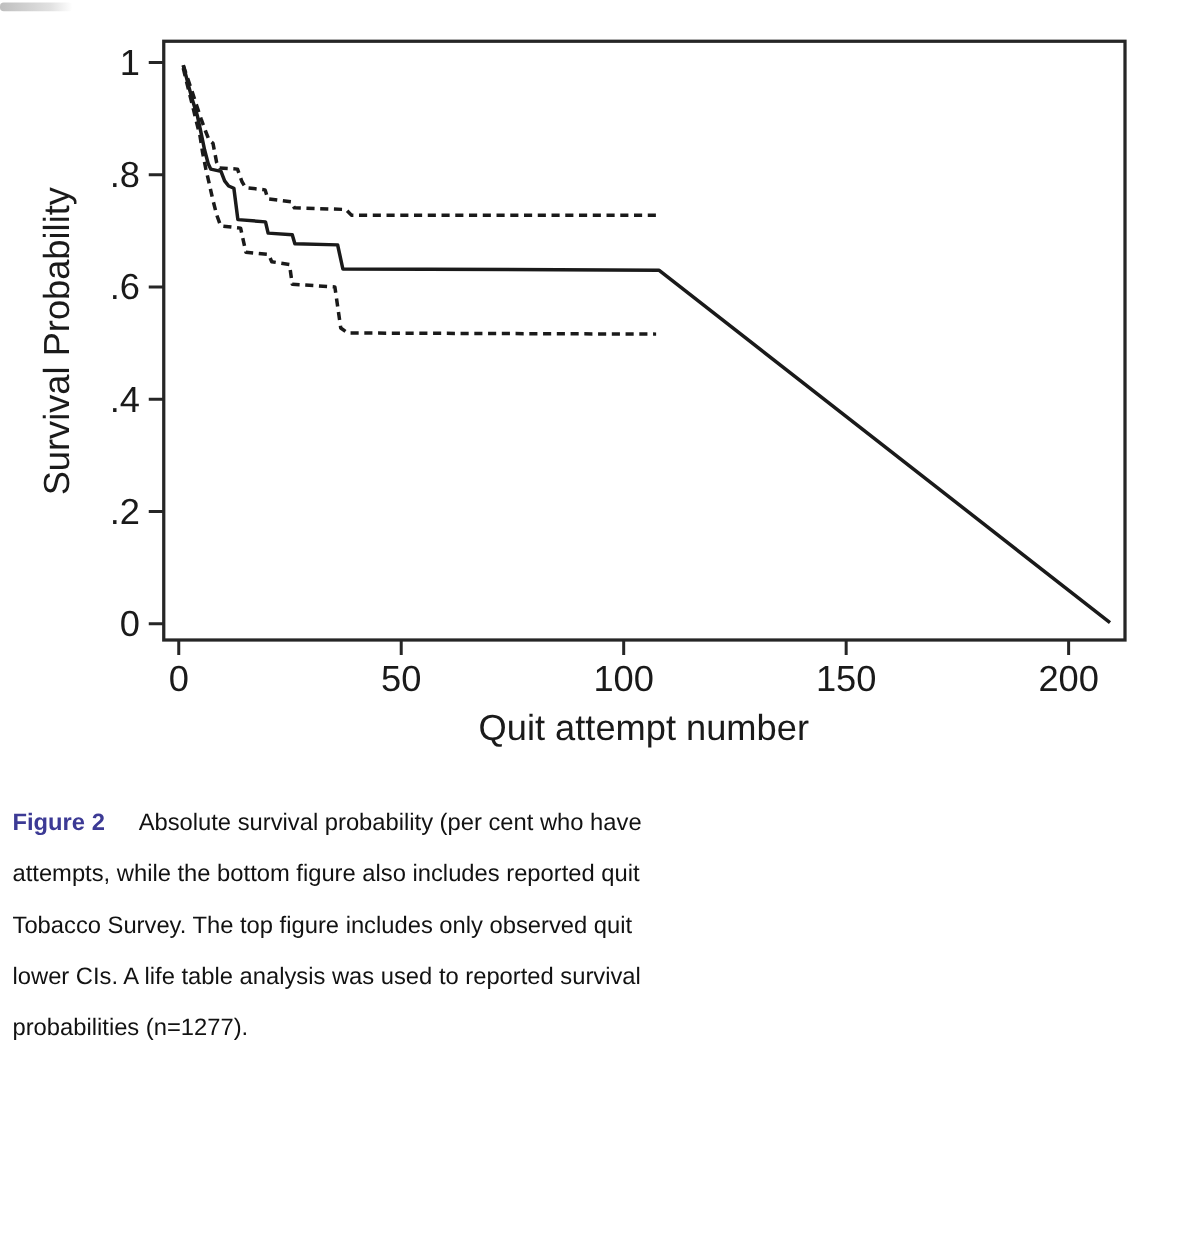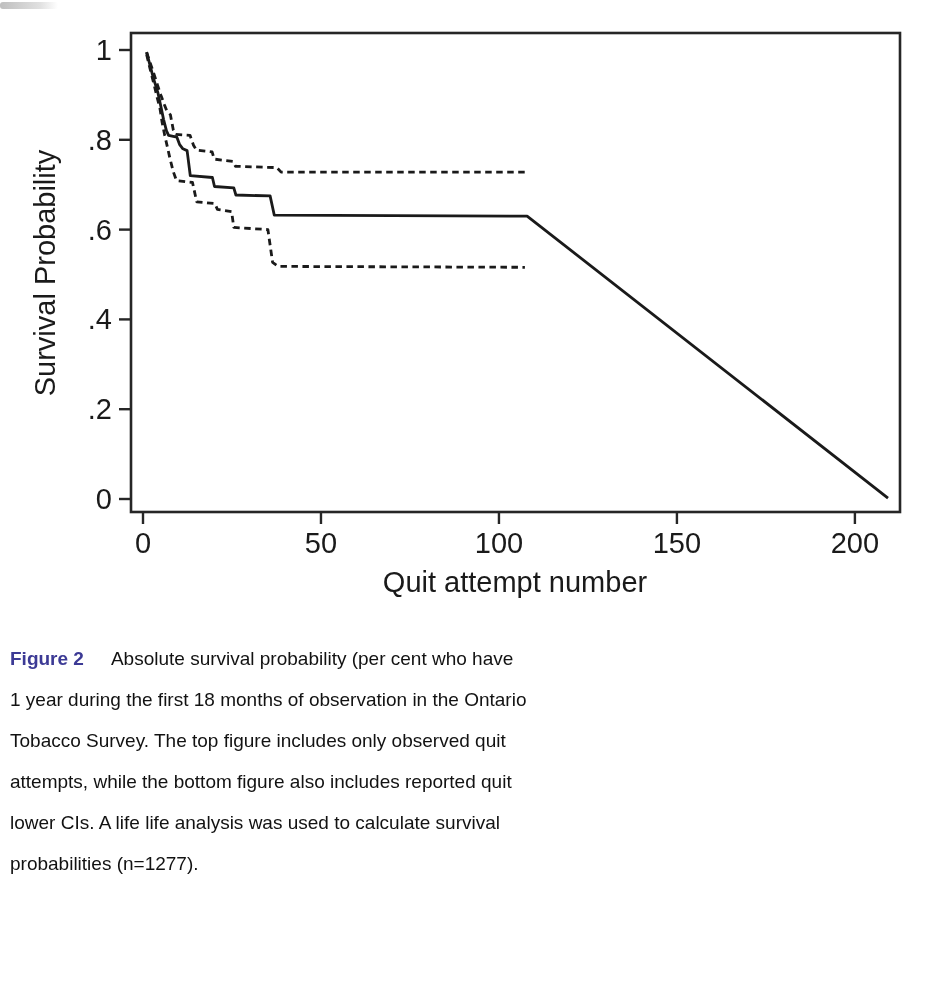--- a/index.html
+++ b/index.html
@@ -57,18 +57,17 @@
       <text x="515" y="592" text-anchor="middle" class="axis-title">Quit attempt number</text>
       <text x="55" y="273" text-anchor="middle" class="axis-title" transform="rotate(-90 55 273)">Survival Probability</text>
       <path d="M146.6 52.2 L150.1 65.7 L153.7 79.2 L157.9 92.7 L160.8 106.1 L163.6 119.6 L166.5 130.8 L168.6 135.3 L176.8 137.1 L179.7 144.7 L182.9 148.8 L187.1 150.6 L190.3 175.7 L212.4 177.5 L214.5 186.5 L233.8 187.8 L235.9 195.0 L270.1 195.9 L274.3 215.2 L527.1 216.1 L888.0 498.1" fill="none" stroke="#1a1a1a" stroke-width="2.8" stroke-linejoin="round" stroke-linecap="butt"></path>
       <path d="M146.6 52.2 L150.1 62.6 L153.7 73.3 L157.2 84.1 L160.8 94.9 L164.4 104.8 L167.2 112.0 L170.4 114.7 L173.3 129.9 L175.7 134.4 L190.0 135.3 L193.5 145.2 L196.4 150.1 L212.1 151.9 L214.2 159.1 L233.1 161.4 L235.5 166.3 L276.8 167.6 L281.1 172.1 L526.0 172.1" fill="none" stroke="#1a1a1a" stroke-width="2.8" stroke-linejoin="round" stroke-linecap="butt" stroke-dasharray="6.5 4.5"></path>
       <path d="M146.6 54.5 L150.1 68.9 L153.7 83.2 L157.2 97.6 L160.1 109.3 L162.2 122.7 L164.7 135.3 L167.2 146.1 L170.1 159.1 L173.3 171.7 L176.5 180.7 L192.5 182.5 L196.7 201.8 L214.9 203.6 L217.4 209.4 L231.6 211.6 L233.8 227.4 L267.9 229.6 L272.6 262.4 L278.3 266.4 L524.9 267.3" fill="none" stroke="#1a1a1a" stroke-width="2.8" stroke-linejoin="round" stroke-linecap="butt" stroke-dasharray="6.5 4.5"></path>
     </svg>
 </div>
 
 <div class="caption">
     <div class="cap-line"><span class="fig-label" style="color: rgb(60, 58, 149);">Figure 2</span><span>Absolute survival probability (per cent who have</span></div>
-    <div class="cap-line">1 year during the first 18 months of observation in the Ontario</div>
+    <div class="cap-line">attempts, while the bottom figure also includes reported quit</div>
     <div class="cap-line">Tobacco Survey. The top figure includes only observed quit</div>
-    <div class="cap-line">attempts, while the bottom figure also includes reported quit</div>
-    <div class="cap-line">lower CIs. A life life analysis was used to calculate survival</div>
+    <div class="cap-line">lower CIs. A life table analysis was used to reported survival</div>
     <div class="cap-line">probabilities (n=1277).</div>
   </div>
 
 </body></html>

